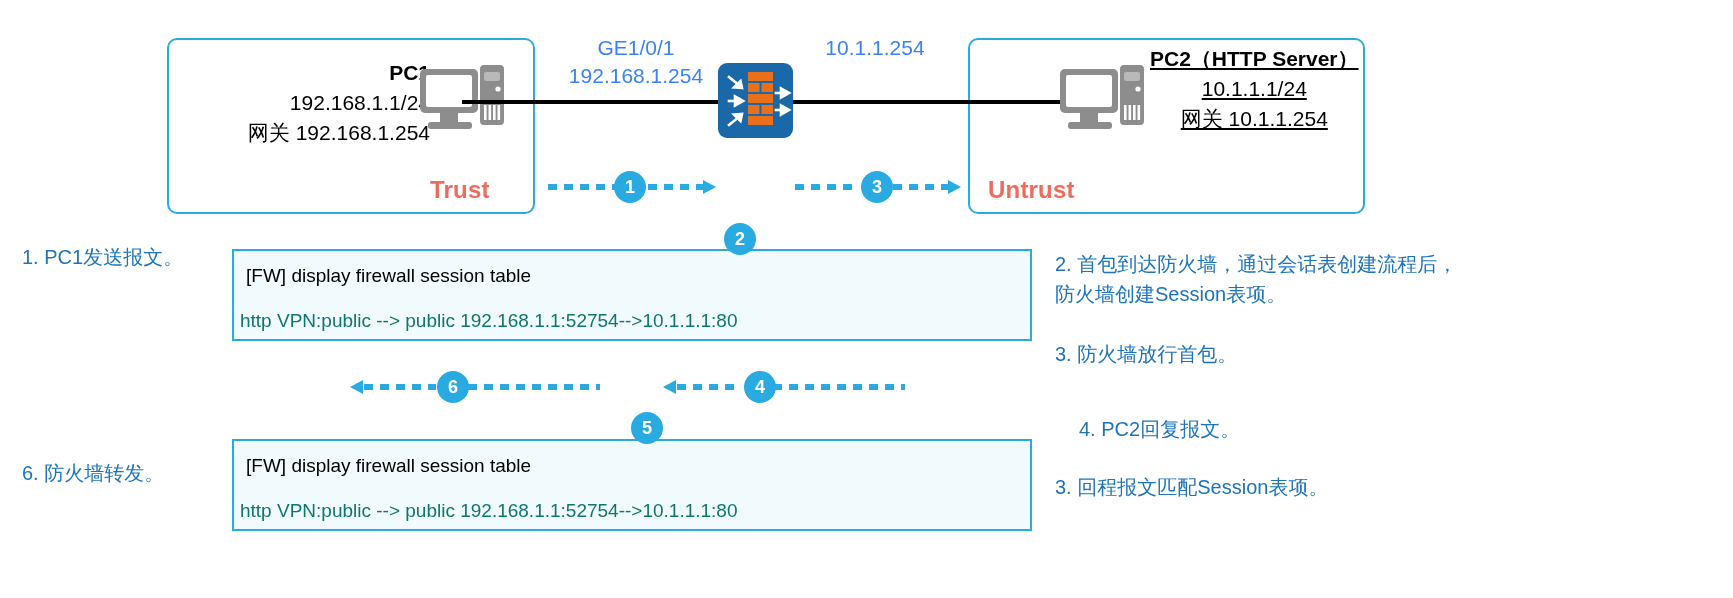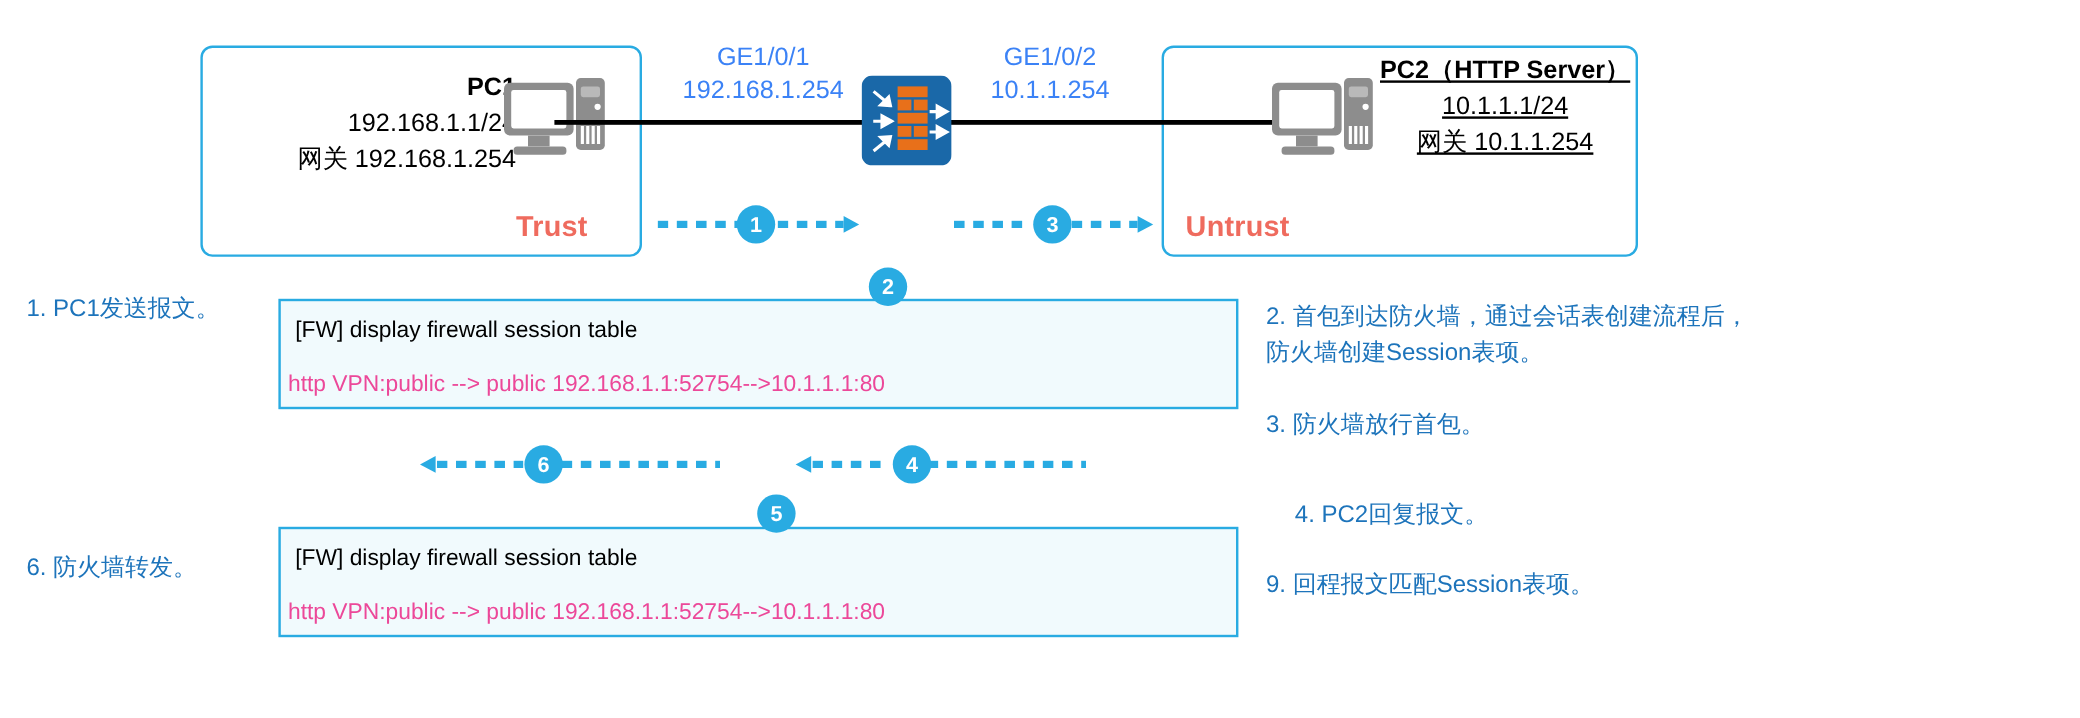--- a/index.html
+++ b/index.html
@@ -49,21 +49,21 @@
   #iface-right{left:795px;top:34px;width:160px;}
 
   
   .sessbox{
     position:absolute;box-sizing:border-box;
     border:2px solid #29abe2;background:#f1fafd;
   }
   #sess-box-1{left:232px;top:249px;width:800px;height:92px;}
   #sess-box-2{left:232px;top:439px;width:800px;height:92px;}
   .sess-cmd{position:absolute;font-size:19px;color:#000000;white-space:nowrap;}
-  .sess-line{position:absolute;font-size:19px;color:#ec4899;white-space:nowrap;}
+  .sess-line{position:absolute;font-size:19px;color:#0f766e;white-space:nowrap;}
   #sess1-cmd{left:246px;top:265px;}
   #sess1-line{left:240px;top:310px;}
   #sess2-cmd{left:246px;top:455px;}
   #sess2-line{left:240px;top:500px;}
 
   
   .badge{
     position:absolute;width:32px;height:32px;border-radius:50%;
     background:#29abe2;color:#fff;font-size:18px;font-weight:bold;
     display:flex;align-items:center;justify-content:center;
@@ -137,21 +137,20 @@
 </div>
 
 <div class="wire" id="wire-left"></div>
 <div class="wire" id="wire-right"></div>
 
 <div class="iface" id="iface-left">
   <div>GE1/0/1</div>
   <div>192.168.1.254</div>
 </div>
 <div class="iface" id="iface-right">
-  <div>GE1/0/2</div>
   <div>10.1.1.254</div>
 </div>
 
 <div id="fw-icon">
   <svg viewBox="0 0 75 75" width="75" height="75">
     <rect x="0" y="0" width="75" height="75" rx="9" fill="#1a68a8"></rect>
     <g fill="#e8701a">
       <rect x="30" y="9" width="25" height="9"></rect>
       <rect x="30" y="20" width="11.5" height="9"></rect>
       <rect x="43.5" y="20" width="11.5" height="9"></rect>
@@ -238,13 +237,13 @@
 
 <div class="note" id="note-1">1. PC1发送报文。</div>
 <div class="note" id="note-6">6. 防火墙转发。</div>
 
 <div class="note" id="note-2">
   <div>2. 首包到达防火墙，通过会话表创建流程后，</div>
   <div>防火墙创建Session表项。</div>
 </div>
 <div class="note" id="note-3">3. 防火墙放行首包。</div>
 <div class="note" id="note-4">4. PC2回复报文。</div>
-<div class="note" id="note-5">9. 回程报文匹配Session表项。</div>
+<div class="note" id="note-5">3. 回程报文匹配Session表项。</div>
 
 </body></html>

